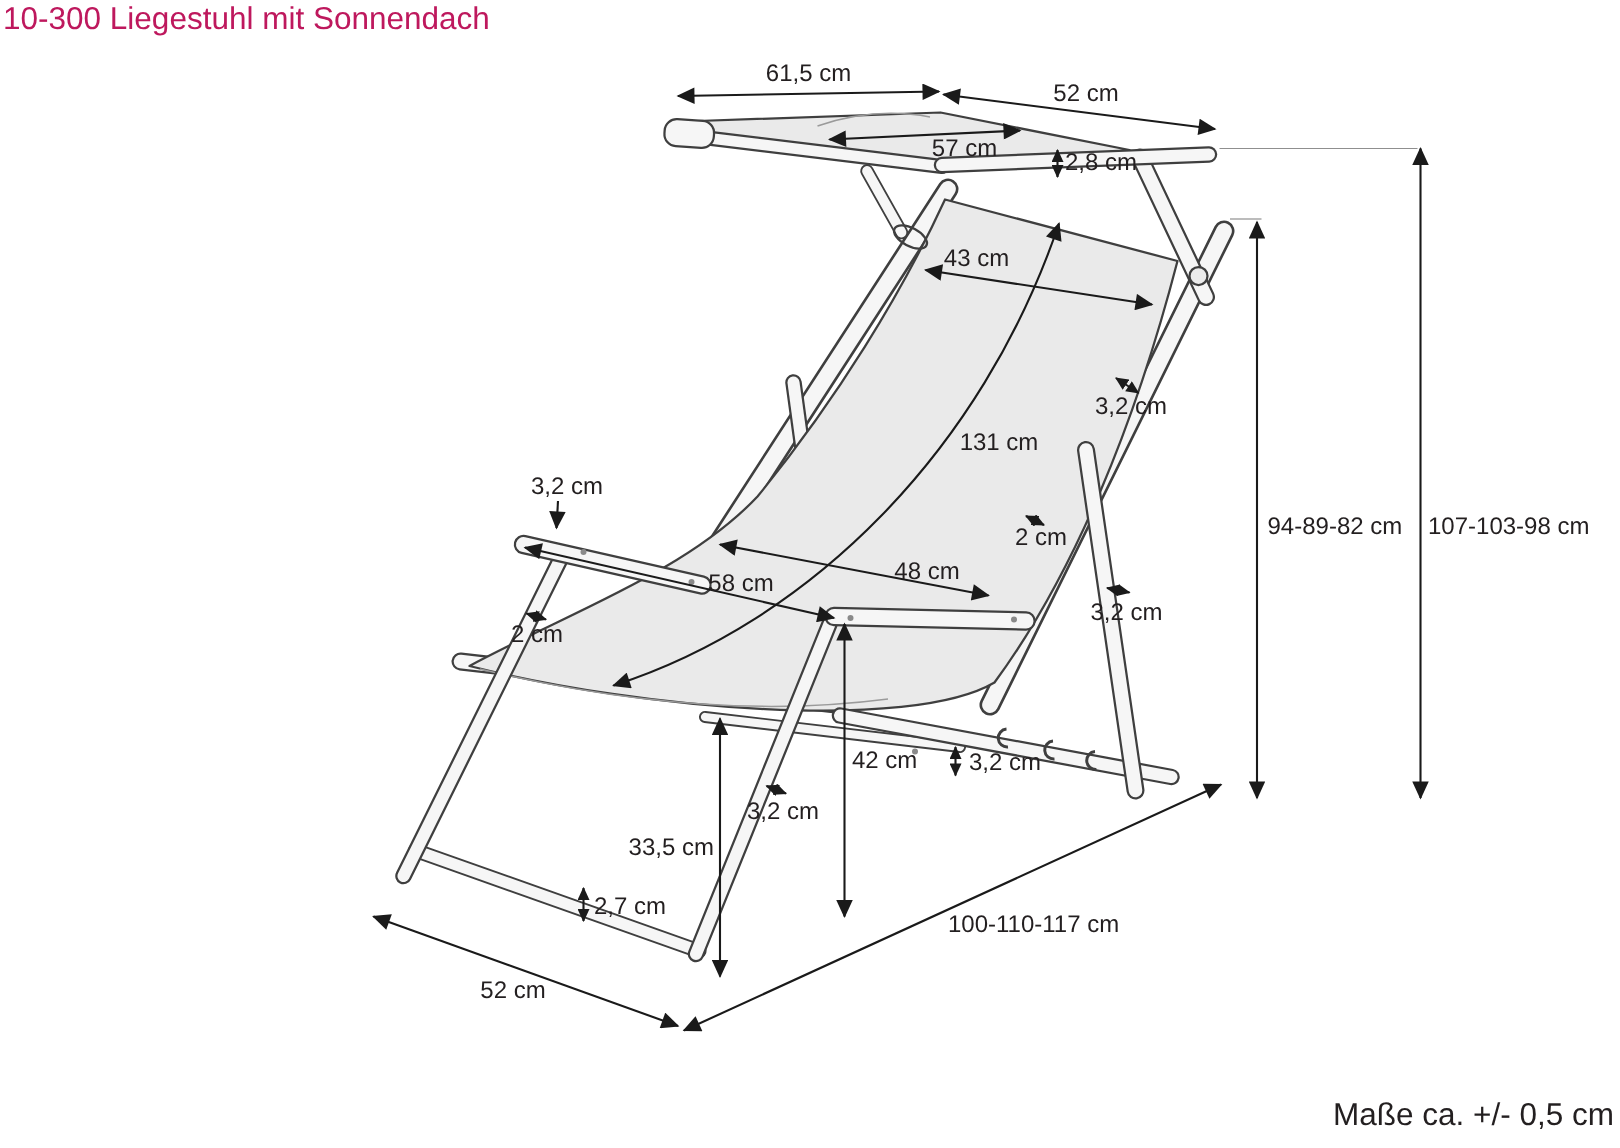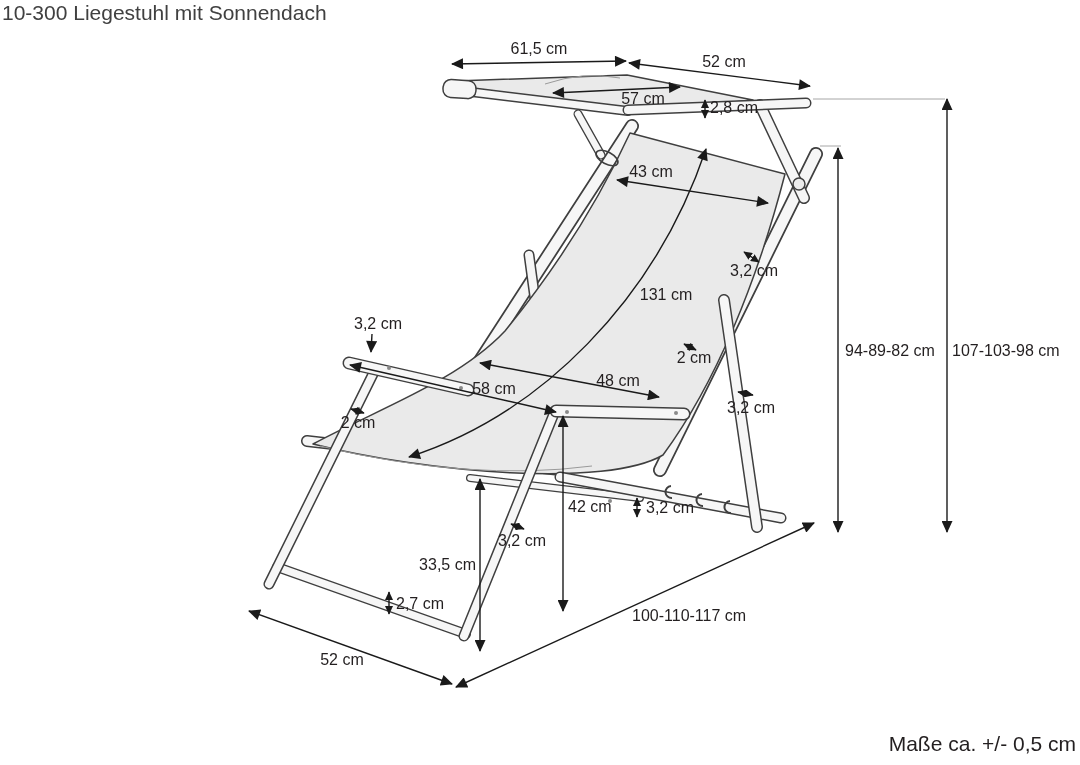--- a/index.html
+++ b/index.html
@@ -1,18 +1,18 @@
 <!DOCTYPE html>
 <html><head>
 <meta charset="utf-8">
 <style>
   html,body{margin:0;padding:0;background:#ffffff;}
   .page{position:relative;width:1080px;height:765px;background:#fff;overflow:hidden;
         font-family:"Liberation Sans",sans-serif;color:#231f20;}
-  .title{position:absolute;left:2px;top:1px;font-size:21px;letter-spacing:0px;color:#404040;}
+  .title{position:absolute;left:2px;top:1px;font-size:21px;letter-spacing:0px;color:#be185d;}
   .footnote{position:absolute;right:4px;top:732px;font-size:21px;color:#231f20;text-align:right;}
   svg{position:absolute;left:0;top:0;}
   svg text{font-family:"Liberation Sans",sans-serif;font-size:16px;fill:#231f20;}
   .dim line,.dim path{stroke:#1a1a1a;stroke-width:1.4;fill:none;}
   .ref{stroke:#8f8f8f;stroke-width:0.8;}
   .bo{stroke:#3f3f3f;fill:none;stroke-linecap:round;}
   .bi{stroke:#f6f6f6;fill:none;stroke-linecap:round;}
   .fabric{fill:#eaeaea;stroke:#3f3f3f;stroke-width:1.5;stroke-linejoin:round;}
   .seam{stroke:#9a9a9a;stroke-width:1;fill:none;}
   .hook{stroke:#3f3f3f;stroke-width:2;fill:none;}

